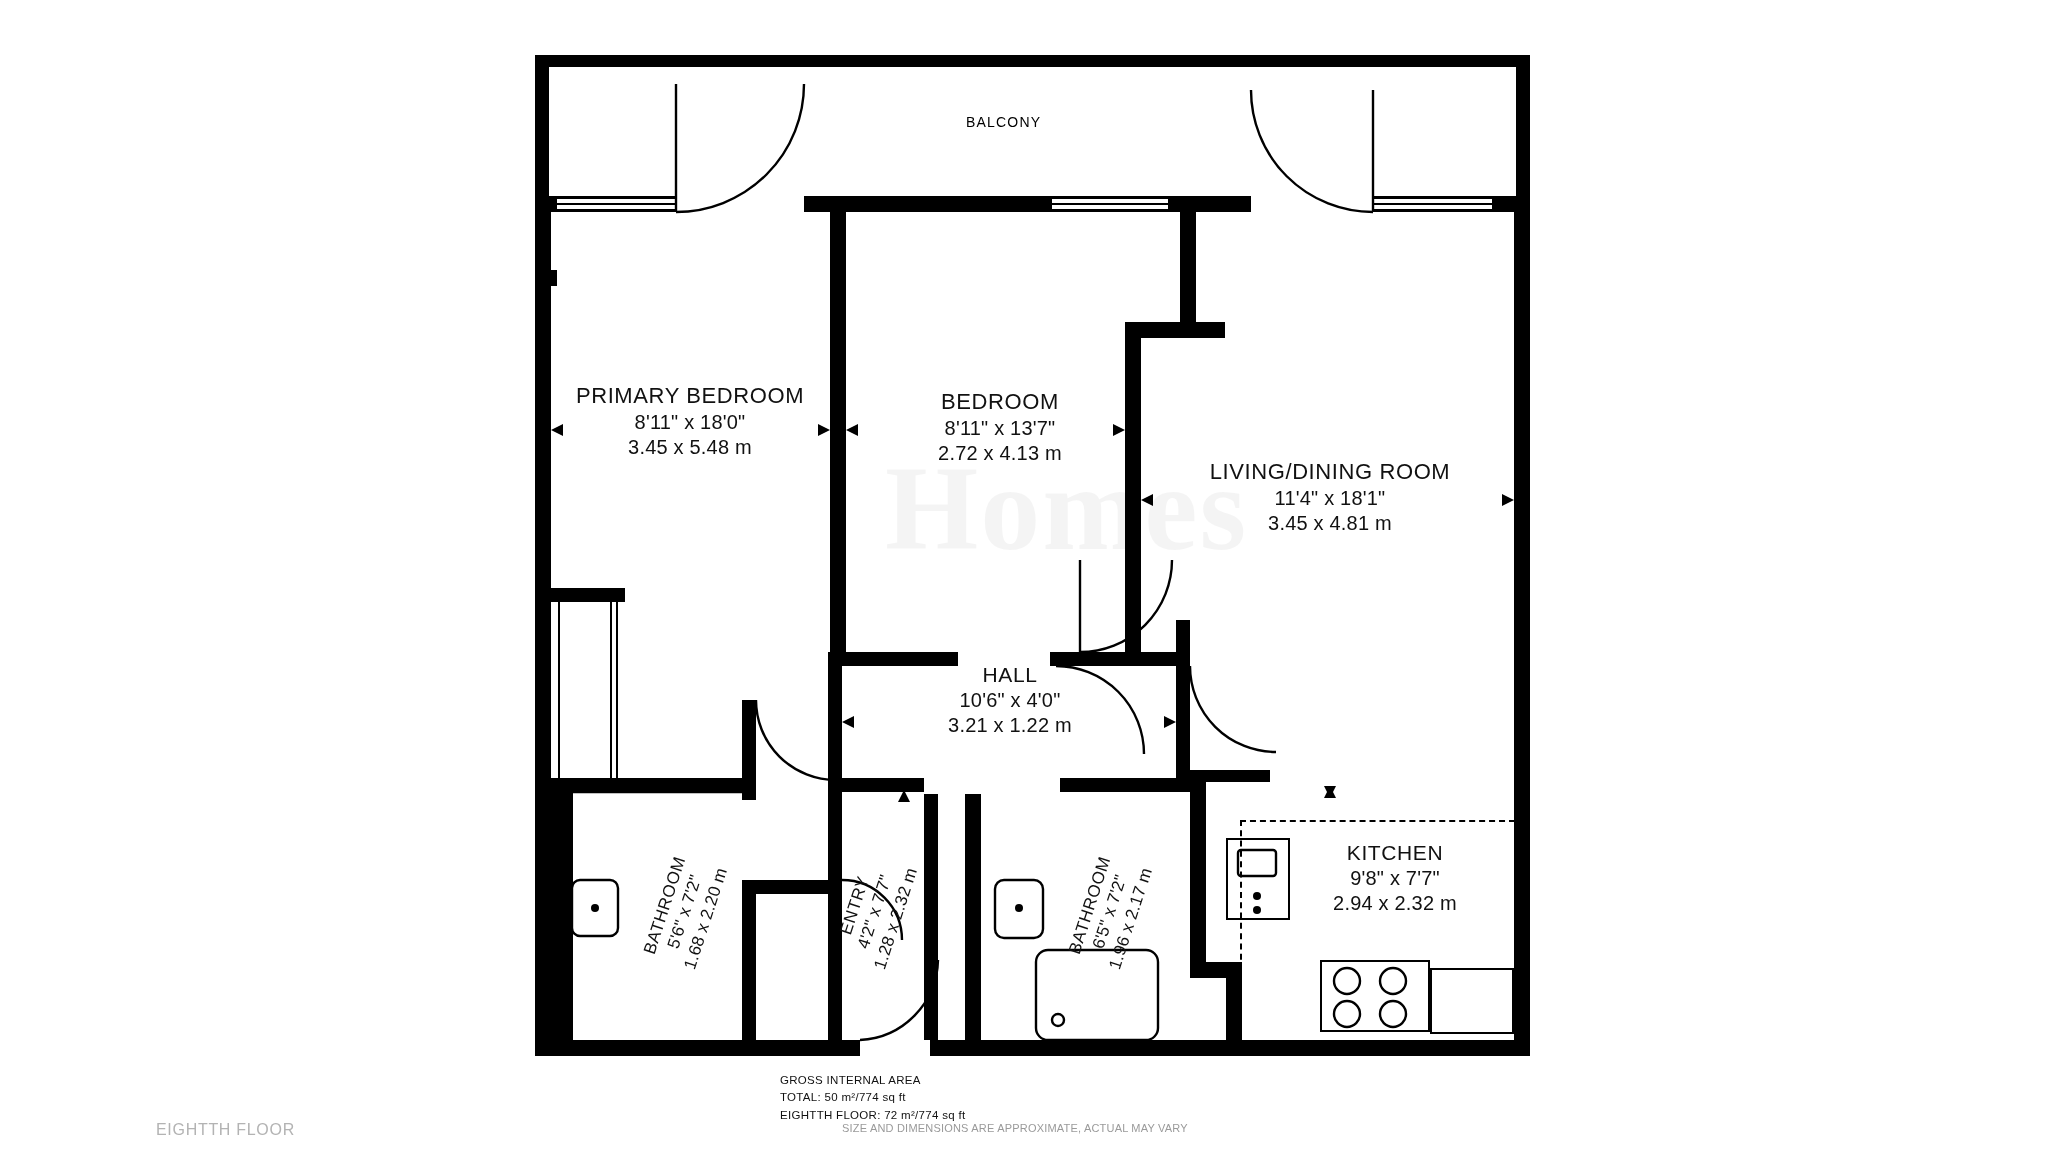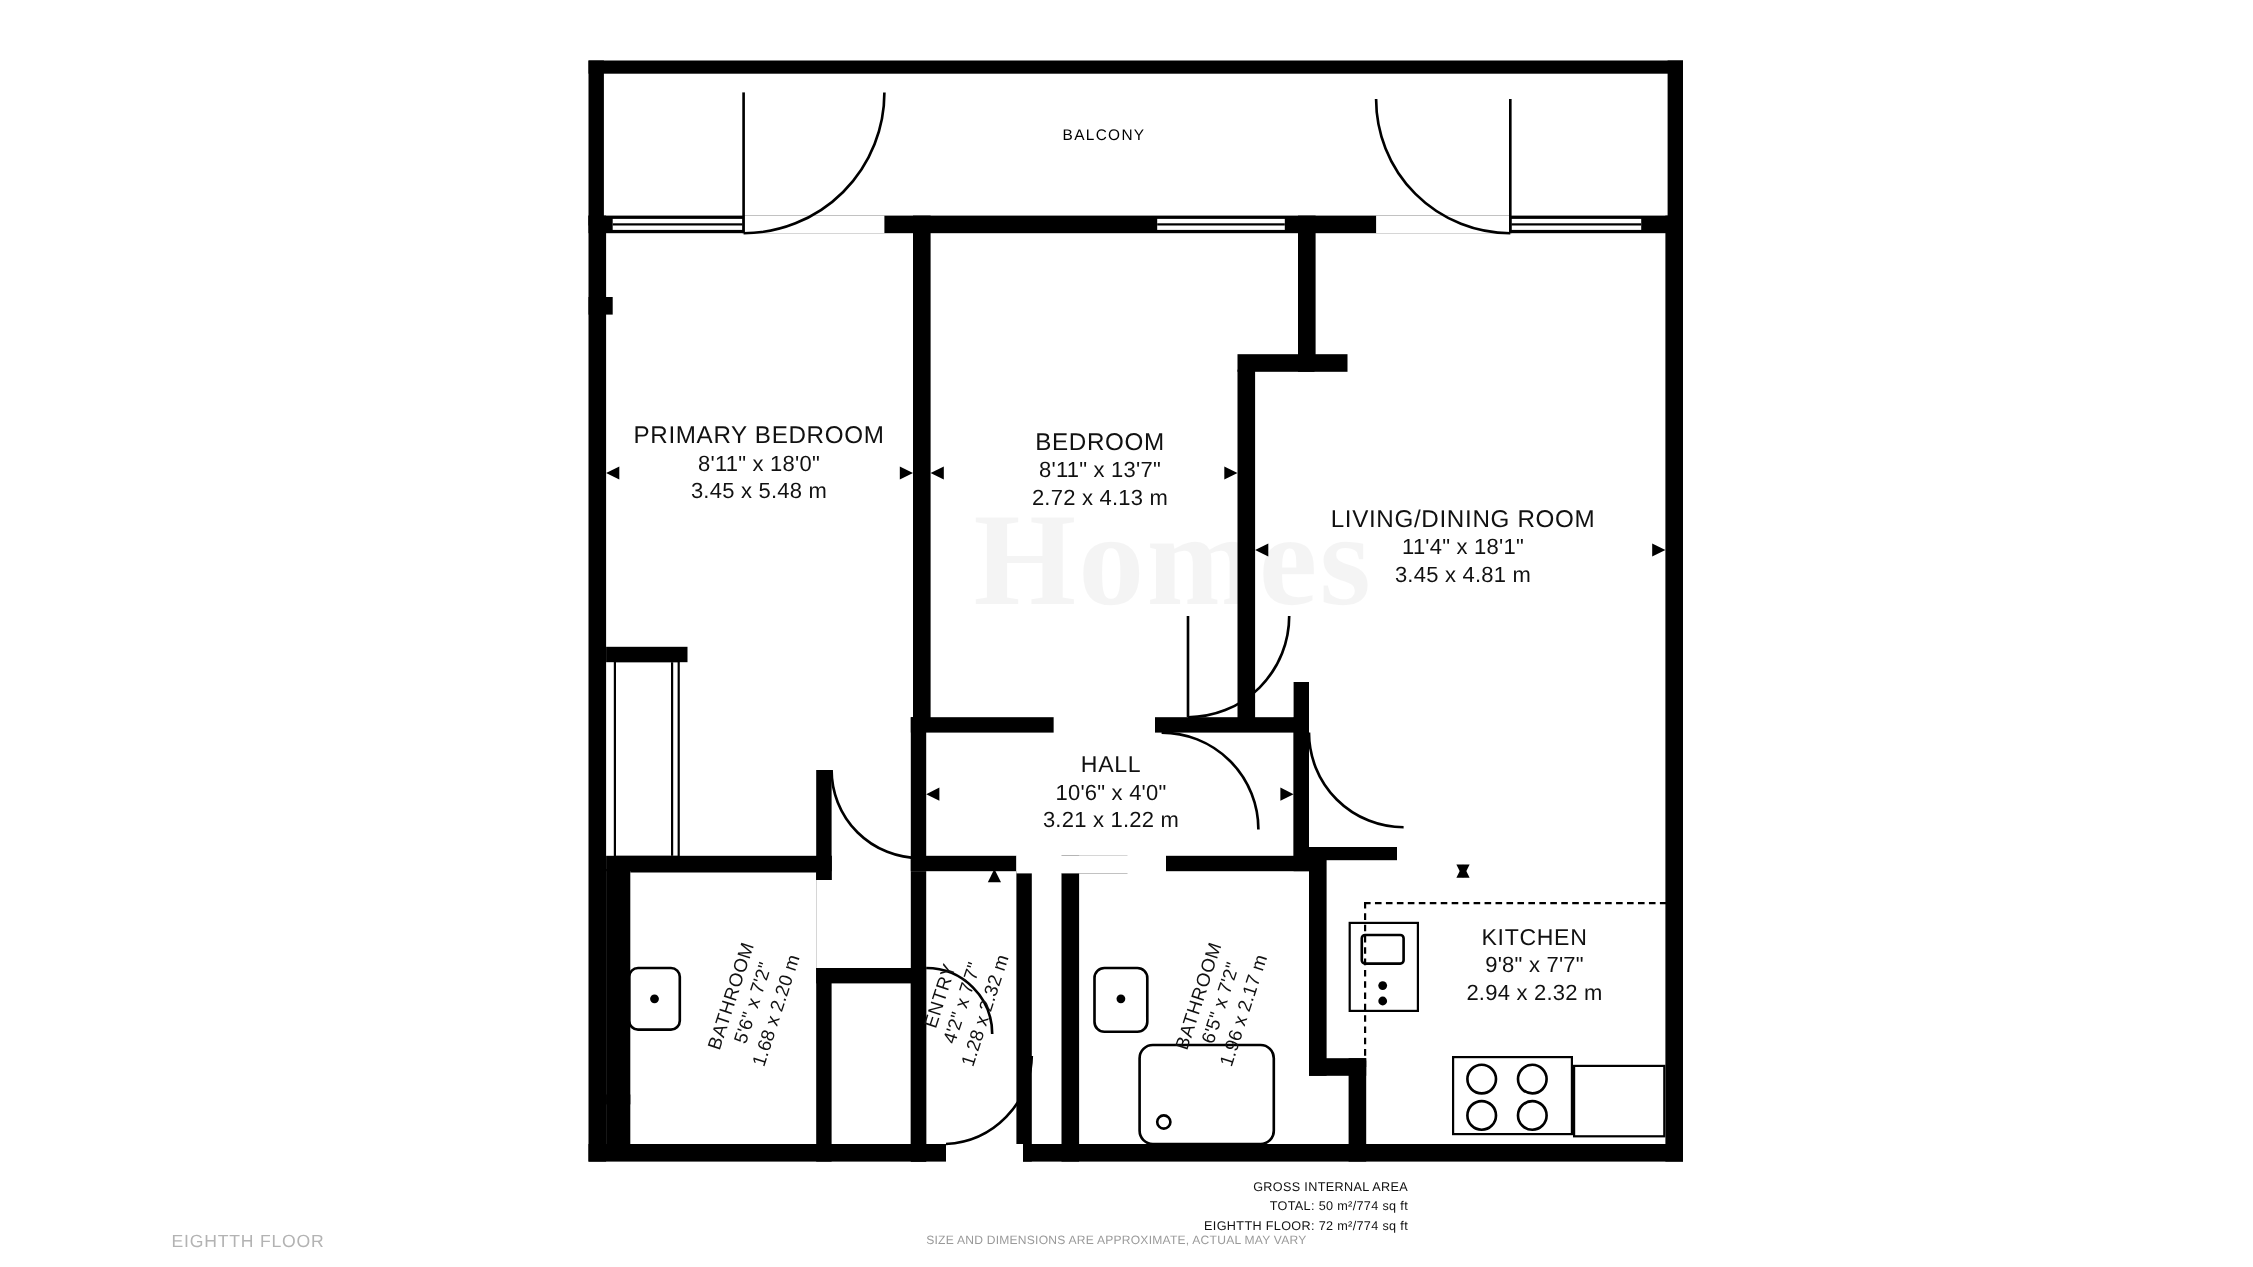--- a/index.html
+++ b/index.html
@@ -75,21 +75,21 @@
     font-size: 17px;
   }
   .balcony-label {
     position: absolute;
     font-size: 14px;
     letter-spacing: 1.2px;
   }
   
   .footer {
     position: absolute;
-    text-align: right;
+    text-align: left;
     font-size: 11.5px;
     line-height: 1.5;
     letter-spacing: 0.3px;
     color: #111111;
   }
   .footer div { white-space: nowrap; }
   .floor-tag {
     position: absolute;
     font-size: 16px;
     letter-spacing: 0.7px;
@@ -281,21 +281,21 @@
     <span class="dim">8'11" x 13'7"</span>
     <span class="dim">2.72 x 4.13 m</span>
   </div>
 
   <div class="label big" style="left:1155px; top:458px; width:350px;">
     <span class="name">LIVING/DINING ROOM</span>
     <span class="dim">11'4" x 18'1"</span>
     <span class="dim">3.45 x 4.81 m</span>
   </div>
 
-  <div class="label" style="left:860px; top:683px; width:300px;">
+  <div class="label" style="left:860px; top:662px; width:300px;">
     <span class="name">HALL</span>
     <span class="dim">10'6" x 4'0"</span>
     <span class="dim">3.21 x 1.22 m</span>
   </div>
 
   <div class="label" style="left:1250px; top:840px; width:290px;">
     <span class="name">KITCHEN</span>
     <span class="dim">9'8" x 7'7"</span>
     <span class="dim">2.94 x 2.32 m</span>
   </div>

